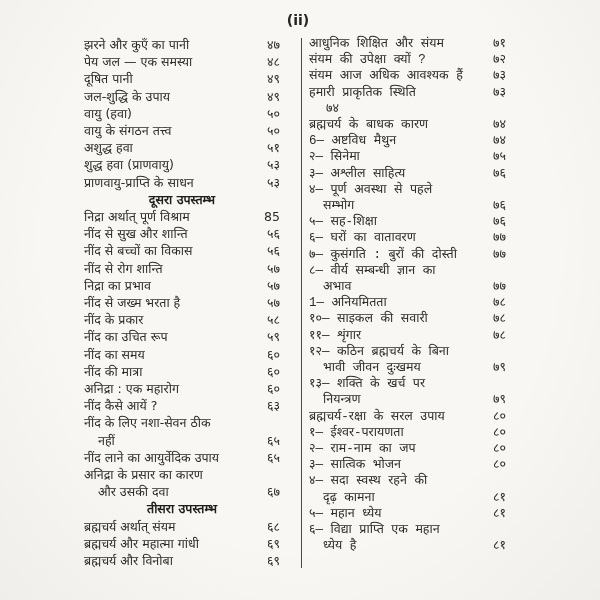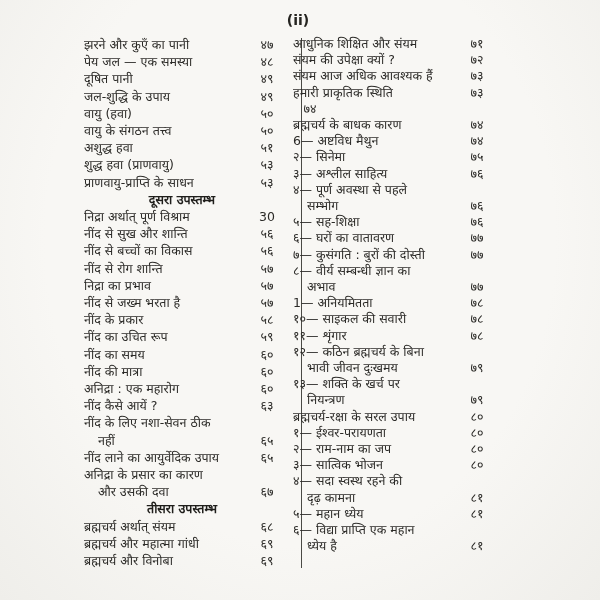--- a/index.html
+++ b/index.html
@@ -19,21 +19,21 @@
     text-align: center;
     font-size: 14px;
     font-weight: bold;
     color: #252420;
   }
   .col {
     position: absolute;
     top: 36px;
   }
   .col-left  { left: 84px; width: 196px; }
-  .col-right { left: 293px; width: 197px; }
+  .col-right { left: 309px; width: 197px; font-family: Liberation Mono, monospace; }
   .divider {
     position: absolute;
     left: 301px; top: 38px;
     width: 1px; height: 530px;
     background: #4a4a45;
   }
   .row {
     display: flex;
     align-items: flex-end;
     font-size: 12.5px;
@@ -42,21 +42,21 @@
   .col-right .row { line-height: 16.2px; }
   .row .t {
     flex: 1;
     padding-left: 14px;
     text-indent: -14px;
     white-space: pre-line;
   }
   .row .p {
     min-width: 26px;
     margin-left: 4px;
-    text-align: center;
+    text-align: right;
     white-space: nowrap;
   }
   .row.heading { justify-content: center; }
   .row.heading .t {
     flex: 0 1 auto;
     padding-left: 0;
     text-indent: 0;
     text-align: left;
     font-weight: bold;
     color: #1f1e1b;
@@ -103,21 +103,21 @@
       </div>
       <div class="row">
         <span class="t">प्राणवायु-प्राप्ति के साधन</span>
         <span class="p">५३</span>
       </div>
       <div class="row heading">
         <span class="t">दूसरा उपस्तम्भ</span>
       </div>
       <div class="row">
         <span class="t">निद्रा अर्थात् पूर्ण विश्राम</span>
-        <span class="p">30</span>
+        <span class="p">85</span>
       </div>
       <div class="row">
         <span class="t">नींद से सुख और शान्ति</span>
         <span class="p">५६</span>
       </div>
       <div class="row">
         <span class="t">नींद से बच्चों का विकास</span>
         <span class="p">५६</span>
       </div>
       <div class="row">

